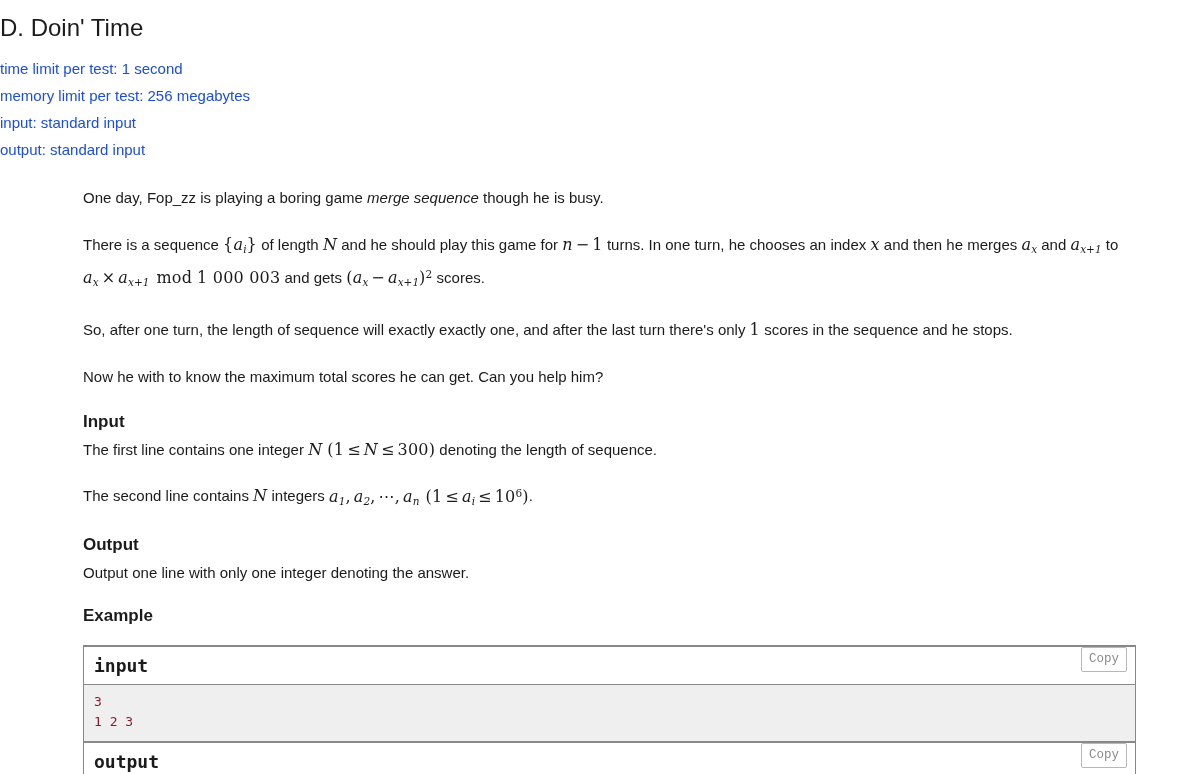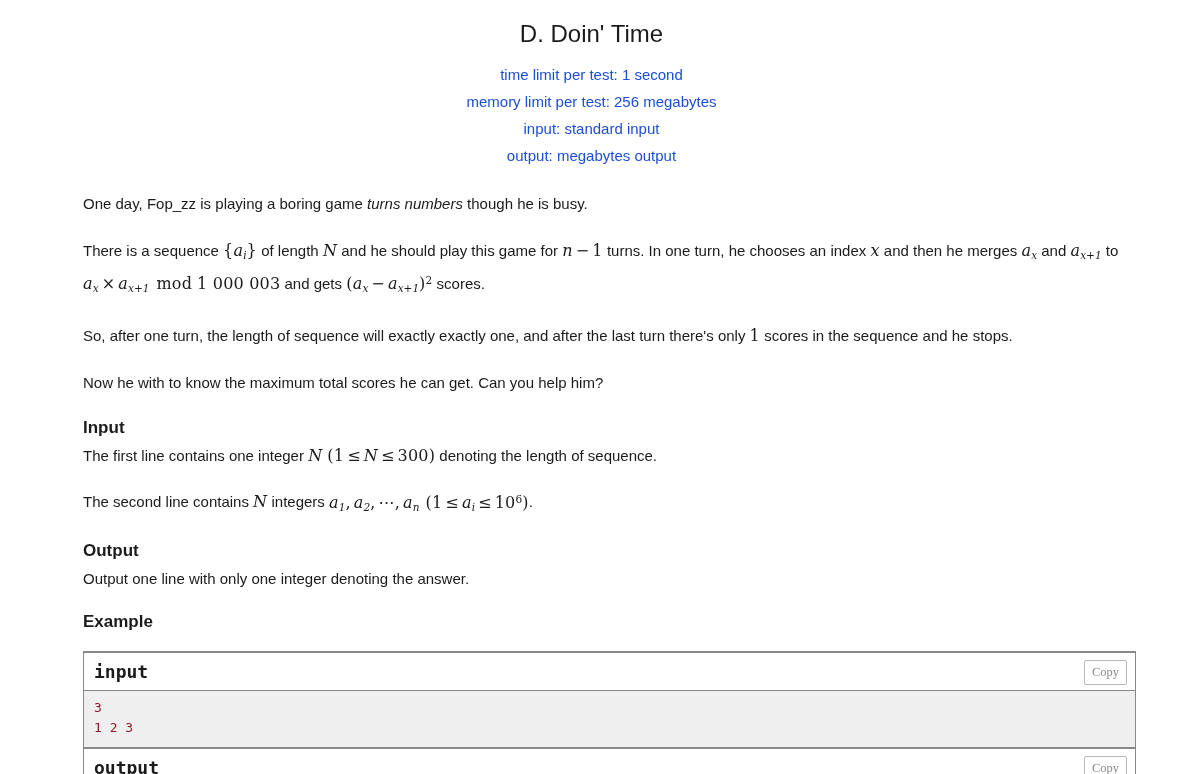--- a/index.html
+++ b/index.html
@@ -16,22 +16,21 @@
   }
 
   .problem {
     width: 1183px;
     box-sizing: border-box;
     padding: 0;
   }
 
   
   .header {
-    text-align: center;
-    padding-top: 17px;
+    padding-top: 11px;
   }
   .title {
     font-size: 24px;
     font-weight: 400;
     line-height: 34px;
     margin: 0 0 10px 0;
     color: #1b1b1b;
   }
   .limit {
     font-size: 15px;
@@ -103,25 +102,25 @@
   .sample-head-label {
     font-family: "DejaVu Sans Mono", "Liberation Mono", monospace;
     font-size: 18px;
     font-weight: bold;
     line-height: 22px;
     color: #1b1b1b;
   }
   .copy-btn {
     position: absolute;
     right: 8px;
-    top: 7px;
+    top: 0;
     border: 1px solid #b8b8b8;
     background: #ffffff;
     color: #8a8a8a;
-    font-family: Liberation Serif, serif;
+    font-family: Liberation Mono, monospace;
     font-size: 12.5px;
     line-height: 14px;
     padding: 4px 7px 5px 7px;
     border-radius: 2px;
     cursor: pointer;
     user-select: none;
   }
   .sample-data {
     background: #efefef;
     padding: 7px 10px 9px 10px;
@@ -138,26 +137,26 @@
 </head>
 <body>
 
 <div class="problem">
 
   <div class="header">
     <div class="title">D. Doin' Time</div>
     <div class="limit">time limit per test: 1 second</div>
     <div class="limit">memory limit per test: 256 megabytes</div>
     <div class="limit">input: standard input</div>
-    <div class="limit">output: megabytes output</div>
+    <div class="limit">output: standard input</div>
   </div>
 
   <div class="statement" style="padding-top:22px;">
 
-    <p class="para"><span>One day, Fop_zz is playing a boring game </span><em>turns numbers</em><span> though he is busy.</span></p>
+    <p class="para"><span>One day, Fop_zz is playing a boring game </span><em>merge sequence</em><span> though he is busy.</span></p>
 
     <p class="para"><span>There is a sequence </span><span class="m"><span class="up">{</span><span>a</span><sub>i</sub><span class="up">}</span></span><span> of length </span><span class="m">N</span><span> and he should play this game for </span><span class="m"><span>n</span><span class="op">−</span><span class="num">1</span></span><span> turns. In one turn, he chooses an index </span><span class="m">x</span><span> and then he merges </span><span class="m"><span>a</span><sub>x</sub></span><span> and </span><span class="m"><span>a</span><sub>x+1</sub></span><span> to </span><span class="m"><span>a</span><sub>x</sub><span class="op">×</span><span>a</span><sub>x+1</sub><span class="op" style="padding:0 5px 0 7px;">mod</span><span class="num">1 000 003</span></span><span> and gets </span><span class="m"><span class="up">(</span><span>a</span><sub>x</sub><span class="op">−</span><span>a</span><sub>x+1</sub><span class="up">)</span><sup>2</sup></span><span> scores.</span></p>
 
     <p class="para"><span>So, after one turn, the length of sequence will exactly exactly one, and after the last turn there's only </span><span class="m num" style="font-style:normal;">1</span><span> scores in the sequence and he stops.</span></p>
 
     <p class="para">Now he with to know the maximum total scores he can get. Can you help him?</p>
 
     <div class="section-block">
       <div class="section-title">Input</div>
       <p class="para tight"><span>The first line contains one integer </span><span class="m">N</span><span class="m" style="padding-left:5px;"><span class="up">(</span><span class="num">1</span><span class="op">≤</span><span>N</span><span class="op">≤</span><span class="num">300</span><span class="up">)</span></span><span> denoting the length of sequence.</span></p>

